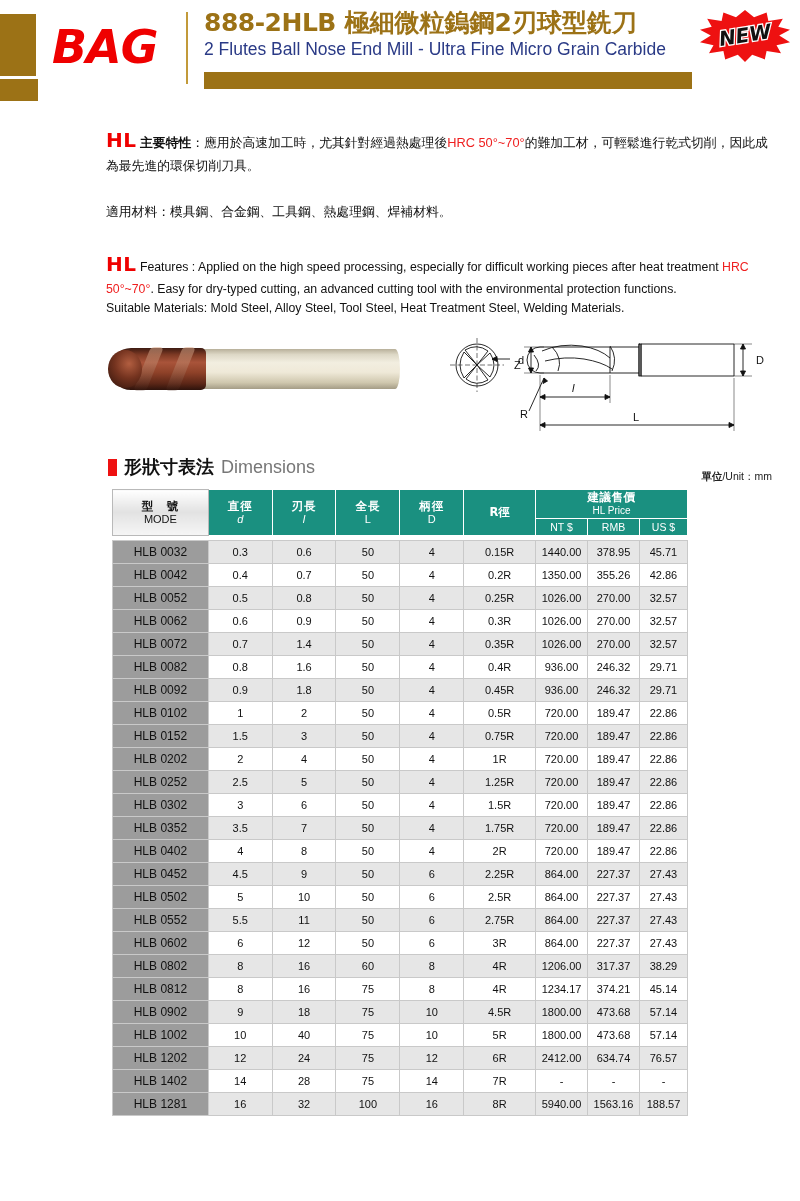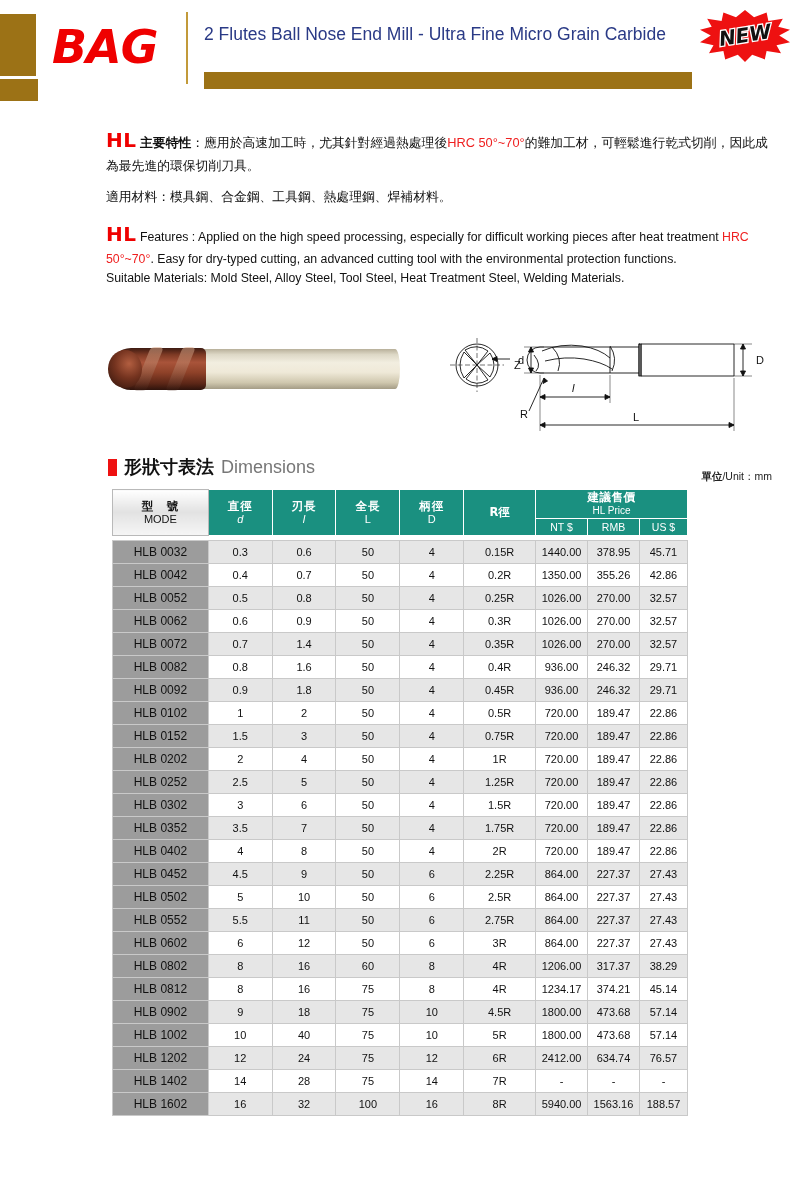--- a/index.html
+++ b/index.html
@@ -39,21 +39,21 @@
   }
   .title-block { position: absolute; left: 204px; top: 8px; width: 520px; }
   .title-cn {
     font-size: 25px; font-weight: 700; color: #9c7216;
     line-height: 1.18; white-space: nowrap;
     font-family: "DejaVu Sans", sans-serif;
   }
   .title-cn .model { letter-spacing: -0.5px; }
   .title-en {
     font-size: 17.5px; color: #2a3a86; line-height: 1.25;
-    margin-top: 16px; white-space: nowrap;
+    margin-top: 1px; white-space: nowrap;
     font-family: "Liberation Sans", sans-serif;
   }
   .gold-bar {
     position: absolute; left: 204px; top: 72px;
     width: 488px; height: 17px; background: #9c7216;
   }
   .new-badge {
     position: absolute; left: 700px; top: 10px;
     width: 90px; height: 52px;
   }
@@ -79,21 +79,21 @@
   
   .features { position: absolute; left: 106px; top: 124px; width: 668px; }
   .hl-mark {
     color: #ef0000; font-weight: 700; font-size: 20px;
     letter-spacing: 0.5px; font-family: "DejaVu Sans", sans-serif;
   }
   .feat-line { font-size: 12.6px; line-height: 1.55; color: #111; margin: 0; }
   .feat-cn { font-size: 12.8px; line-height: 1.6; }
   .feat-cn b { font-weight: 700; }
   .red { color: #ef2020; }
-  .p-gap { margin-top: 11px; }
+  .p-gap { margin-top: 26px; }
   .feat-en { font-size: 12.3px; line-height: 1.55; }
 
   
   .media { position: absolute; left: 0; top: 325px; width: 800px; height: 120px; }
 
   .photo { position: absolute; left: 108px; top: 18px; width: 292px; height: 52px; }
   .photo .shank {
     position: absolute; left: 86px; top: 6px; width: 206px; height: 40px;
     border-radius: 5px / 20px;
     background: linear-gradient(to bottom,
@@ -182,20 +182,24 @@
   .spacer-row td.mode { background: #ffffff !important; }
 </style>
 </head>
 <body>
 
 <div class="header">
   <div class="gold-tab"></div>
   <div class="brand">BAG</div>
   <div class="divider-v"></div>
   <div class="title-block">
+    <div class="title-cn">
+      <span class="model">888-2HLB</span>
+      <span>極細微粒鎢鋼2刃球型銑刀</span>
+    </div>
     <div class="title-en">2 Flutes Ball Nose End Mill - Ultra Fine Micro Grain Carbide</div>
   </div>
   <div class="gold-bar"></div>
   <div class="new-badge">
     <div class="star"></div>
     <div class="txt">NEW</div>
   </div>
 </div>
 
 <div class="features">
@@ -612,21 +616,21 @@
         <td>14</td>
         <td>28</td>
         <td>75</td>
         <td>14</td>
         <td>7R</td>
         <td>-</td>
         <td>-</td>
         <td>-</td>
       </tr>
       <tr class="odd">
-        <td class="mode">HLB 1602</td>
+        <td class="mode">HLB 1281</td>
         <td>16</td>
         <td>32</td>
         <td>100</td>
         <td>16</td>
         <td>8R</td>
         <td>5940.00</td>
         <td>1563.16</td>
         <td>188.57</td>
       </tr>
     </tbody>

